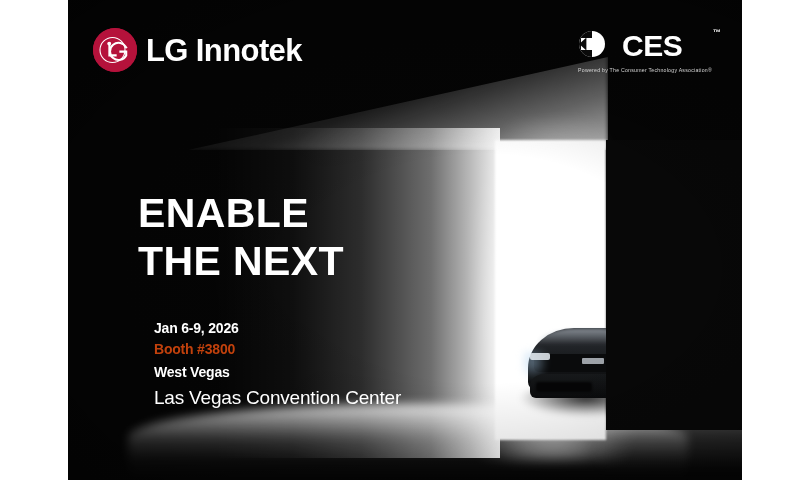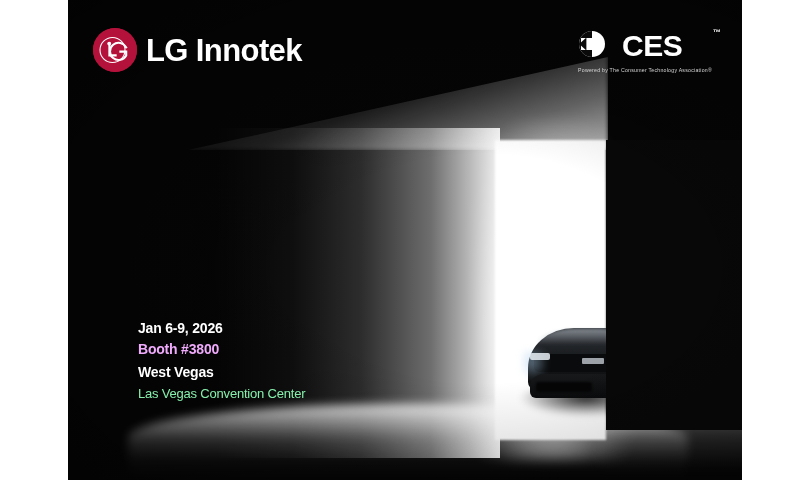--- a/index.html
+++ b/index.html
@@ -330,43 +330,44 @@
   
   .details {
     position: absolute;
     left: 70px;
     top: 318px;
     z-index: 10;
   }
   .detail-line {
     line-height: 1.5;
     white-space: nowrap;
+    margin-left: 16px;
   }
   .d-date {
     color: #ffffff;
     font-size: 14px;
     font-weight: 700;
     letter-spacing: -0.2px;
   }
   .d-booth {
-    color: #f0abfc;
+    color: #c2410c;
     font-size: 14px;
     font-weight: 700;
     letter-spacing: -0.2px;
   }
   .d-hall {
     color: #ffffff;
     font-size: 14px;
     font-weight: 700;
     letter-spacing: -0.2px;
     margin-top: 2px;
   }
   .d-venue {
-    color: #86efac;
-    font-size: 13px;
+    color: #ffffff;
+    font-size: 19px;
     font-weight: 400;
     letter-spacing: -0.2px;
     margin-top: 1px;
   }
 </style>
 </head>
 <body>
 
 <div class="canvas">
 
@@ -418,20 +419,22 @@
             <path d="M3.0 8 L13.6 8 L13.6 20 L3.0 20 Z" fill="#ffffff"></path>
             <path d="M1.2 14 L8.4 7.4 L8.4 20.6 Z" fill="#0a0a0a"></path>
           </svg>
         </span>
         <span class="ces-word">CES</span>
         <span class="ces-tm">™</span>
       </div>
       <div class="ces-tagline">Powered by The Consumer Technology Association®</div>
     </div>
 
+    <div class="headline">ENABLE
+THE NEXT</div>
 
     <div class="details">
       <div class="detail-line d-date">Jan 6-9, 2026</div>
       <div class="detail-line d-booth">Booth #3800</div>
       <div class="detail-line d-hall">West Vegas</div>
       <div class="detail-line d-venue">Las Vegas Convention Center</div>
     </div>
 
   </div>
 </div>

